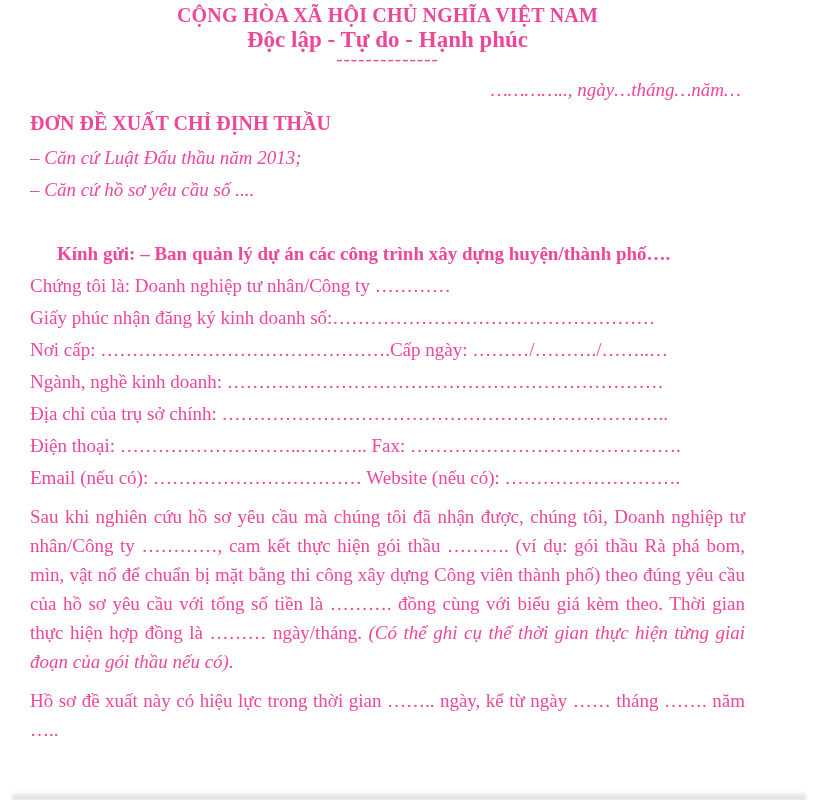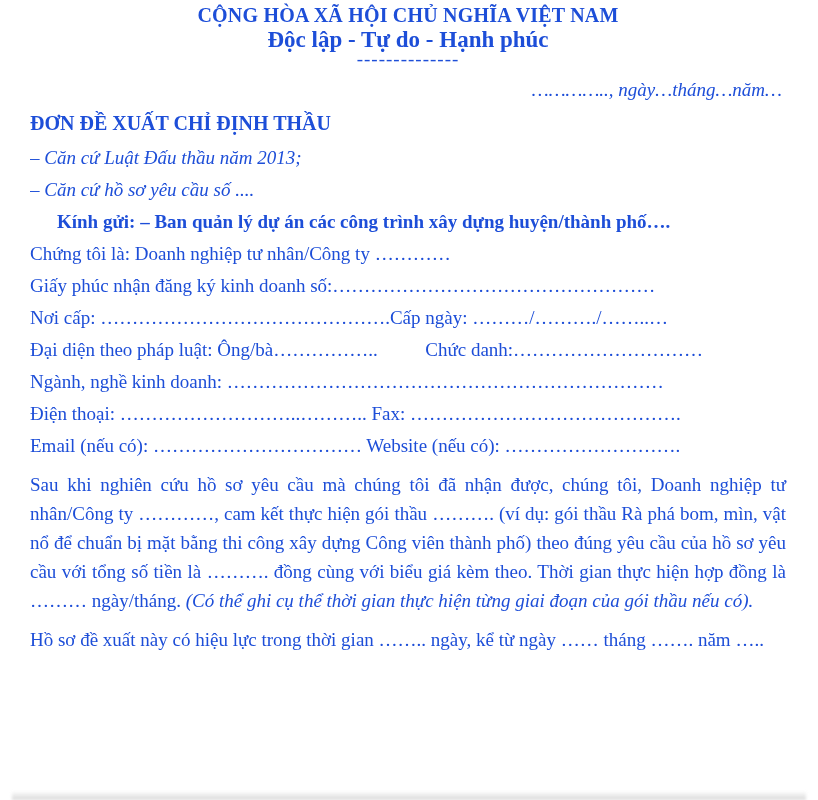--- a/index.html
+++ b/index.html
@@ -5,23 +5,23 @@
   html, body {
     margin: 0;
     padding: 0;
     background: #ffffff;
   }
   .page {
     position: relative;
     width: 818px;
     height: 800px;
     box-sizing: border-box;
-    padding: 3px 32px 0 30px;
+    padding: 3px 73px 0 30px;
     background: #ffffff;
-    color: #1d4ed8;
+    color: #ec4899;
     font-family: "Liberation Serif", "DejaVu Serif", serif;
     font-size: 19px;
     overflow: hidden;
   }
   .national-title {
     text-align: center;
     font-weight: bold;
     font-size: 20px;
     line-height: 25px;
     letter-spacing: 0.2px;
@@ -60,20 +60,21 @@
     line-height: 32px;
     white-space: pre;
     overflow: hidden;
   }
   .salutation {
     font-weight: bold;
     line-height: 32px;
     padding-left: 27px;
     white-space: pre;
     overflow: hidden;
+    margin-top: 32px;
   }
   .form-line {
     line-height: 32px;
     white-space: pre;
     overflow: hidden;
   }
   .body-paragraph {
     margin: 8px 0 0 0;
     text-align: justify;
     line-height: 29px;
@@ -113,22 +114,22 @@
     <div class="legal-basis">– Căn cứ Luật Đấu thầu năm 2013;</div>
     <div class="legal-basis">– Căn cứ hồ sơ yêu cầu số ....</div>
   </div>
 
   <div class="salutation">Kính gửi: – Ban quản lý dự án các công trình xây dựng huyện/thành phố….</div>
 
   <div>
     <div class="form-line">Chứng tôi là: Doanh nghiệp tư nhân/Công ty …………</div>
     <div class="form-line">Giấy phúc nhận đăng ký kinh doanh số:……………………………………………</div>
     <div class="form-line">Nơi cấp: ……………………………………….Cấp ngày: ………/………./……..…</div>
-    <div class="form-line">Đại diện theo pháp luật: Ông/bà……………..          Chức danh:…………………………</div>
     <div class="form-line">Ngành, nghề kinh doanh: ……………………………………………………………</div>
+    <div class="form-line">Địa chỉ của trụ sở chính: ……………………………………………………………..</div>
     <div class="form-line">Điện thoại: ………………………..……….. Fax: …………………………………….</div>
     <div class="form-line">Email (nếu có): …………………………… Website (nếu có): ……………………….</div>
   </div>
 
   <p class="body-paragraph"><span>Sau khi nghiên cứu hồ sơ yêu cầu mà chúng tôi đã nhận được, chúng tôi, Doanh nghiệp tư nhân/Công ty …………, cam kết thực hiện gói thầu ………. (ví dụ: gói thầu Rà phá bom, mìn, vật nổ để chuẩn bị mặt bằng thi công xây dựng Công viên thành phố)  theo đúng yêu cầu của hồ sơ yêu cầu với tổng số tiền là ………. đồng cùng với biểu giá kèm theo. Thời gian thực hiện hợp đồng là ……… ngày/tháng. </span><span class="italic-note">(Có thể ghi cụ thể thời gian thực hiện từng giai đoạn của gói thầu nếu có).</span></p>
 
 
   <p class="body-paragraph last">Hồ sơ đề xuất này có hiệu lực trong thời gian …….. ngày, kể từ ngày …… tháng ……. năm …..</p>
 
   <div class="bottom-smudge"></div>

